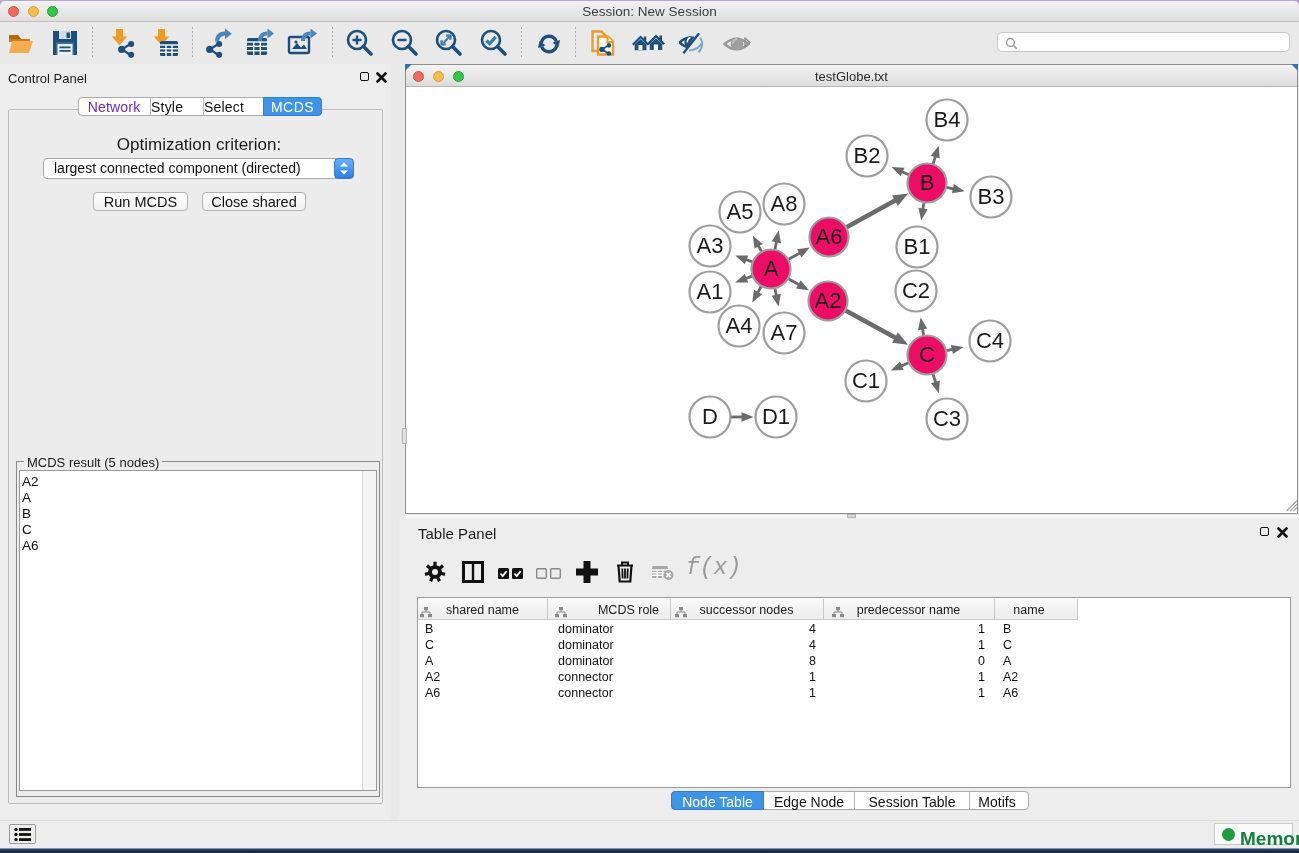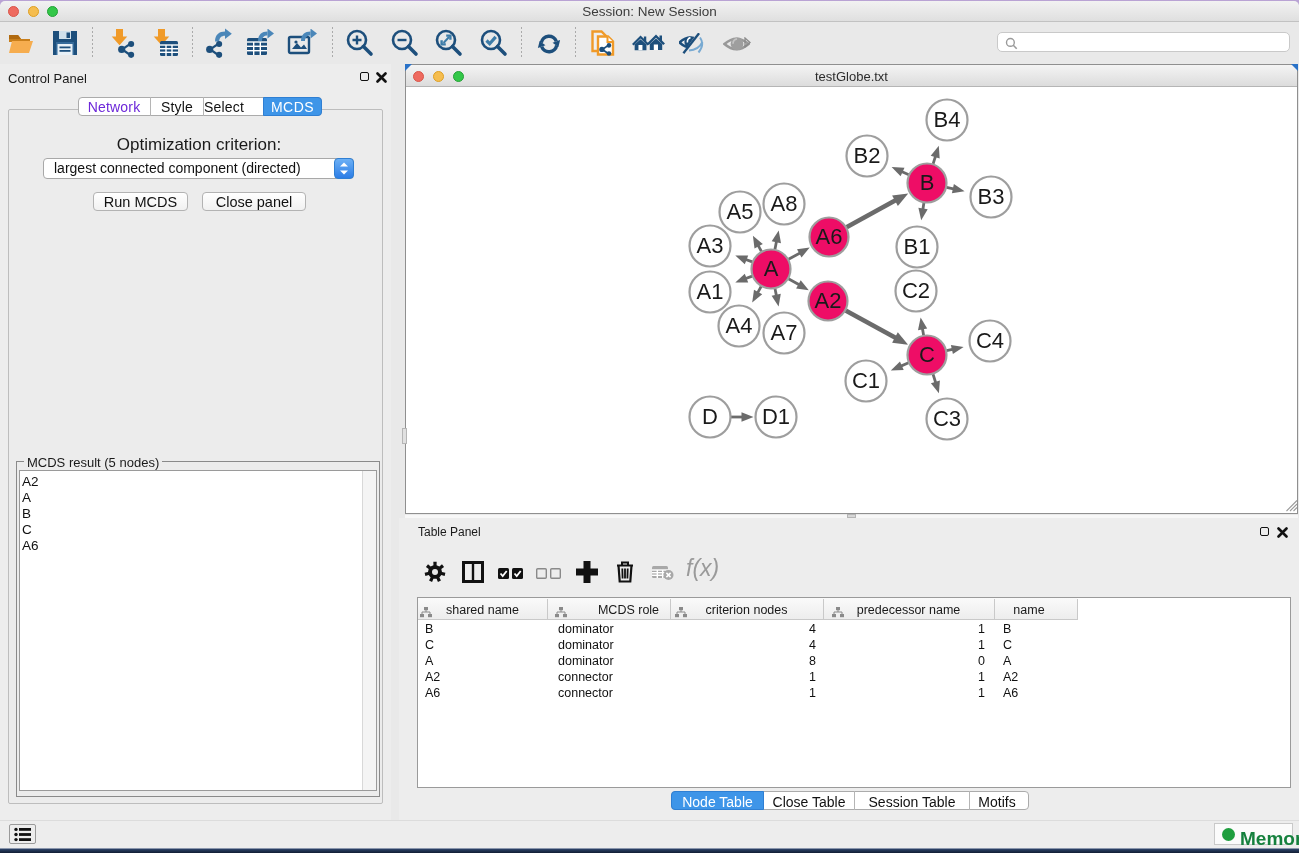--- a/index.html
+++ b/index.html
@@ -184,33 +184,33 @@
     <path d="M1.5 1.5 L9.5 9.5 M9.5 1.5 L1.5 9.5" stroke="#111" stroke-width="2.6" stroke-linecap="round"></path>
   </svg>
 
 <div class="abs" style="left:8px;top:109px;width:375px;height:695px;background:#ececec;border:1px solid #bdbdbd;border-radius:2px;"></div>
 
 <div class="abs" style="left:78px;top:97px;width:244px;height:19px;background:#fff;border:1px solid #ababab;border-radius:4px;"></div>
 <div class="abs" style="left:150px;top:97px;width:1px;height:19px;background:#b5b5b5;"></div>
 <div class="abs" style="left:203px;top:97px;width:1px;height:19px;background:#b5b5b5;"></div>
 <div class="abs" style="left:263px;top:97px;width:59px;height:19px;background:#3e95e8;border:1px solid #2f7fd3;border-radius:0 4px 4px 0;"></div>
 <div class="abs" style="left:78px;top:99px;width:72px;text-align:center;font-size:14px;letter-spacing:0.2px;color:#6d28d9;">Network</div>
-<div class="abs" style="left:151px;top:99px;width:52px;text-align:center;font-size:14px;letter-spacing:0.2px;color:#111;">Style</div>
+<div class="abs" style="left:151px;top:99px;width:52px;text-align:left;font-size:14px;letter-spacing:0.2px;color:#111;">Style</div>
 <div class="abs" style="left:204px;top:99px;width:59px;text-align:left;font-size:14px;letter-spacing:0.2px;color:#111;">Select</div>
 <div class="abs" style="left:263px;top:99px;width:59px;text-align:center;font-size:14px;letter-spacing:0.5px;color:#fff;">MCDS</div>
 
 <div class="abs" style="left:8px;top:135px;width:382px;text-align:center;font-size:17px;color:#1a1a1a;">Optimization criterion:</div>
 <div class="abs" style="left:43px;top:158px;width:311px;height:21px;background:#fff;border:1px solid #a8a8a8;border-radius:4px;"></div>
 <div class="abs" style="left:334px;top:158px;width:20px;height:21px;background:linear-gradient(#6cb0f5,#2c7de6);border:1px solid #2f7fd3;border-radius:4px;"></div>
 <svg class="abs" style="left:339px;top:162px;" width="10" height="13" viewBox="0 0 10 13">
     <path d="M1 4.5 L5 0.5 L9 4.5 Z M1 8.5 L5 12.5 L9 8.5 Z" fill="#fff"></path>
   </svg>
 <div class="abs" style="left:54px;top:160px;font-size:14px;color:#111;">largest connected component (directed)</div>
 <div class="abs" style="left:93px;top:192px;width:95px;height:19px;background:linear-gradient(#fff,#f1f1f1);border:1px solid #b3b3b3;border-radius:4px;text-align:center;font-size:14.5px;color:#111;line-height:18px;">Run MCDS</div>
-<div class="abs" style="left:202px;top:192px;width:104px;height:19px;background:linear-gradient(#fff,#f1f1f1);border:1px solid #b3b3b3;border-radius:4px;text-align:center;font-size:14.5px;color:#111;line-height:18px;">Close panel</div>
+<div class="abs" style="left:202px;top:192px;width:104px;height:19px;background:linear-gradient(#fff,#f1f1f1);border:1px solid #b3b3b3;border-radius:4px;text-align:center;font-size:14.5px;color:#111;line-height:18px;">Close shared</div>
 
 <div class="abs" style="left:16px;top:461px;width:364px;height:336px;border:1px solid #8a8a8a;"></div>
 <div class="abs" style="left:24px;top:455px;background:#ececec;padding:0 3px;font-size:13px;color:#1a1a1a;">MCDS result (5 nodes)</div>
 <div class="abs" style="left:19px;top:470px;width:358px;height:321px;background:#fff;border:1px solid #9a9a9a;"></div>
 <div class="abs" style="left:362px;top:471px;width:14px;height:319px;background:#f4f4f4;border-left:1px solid #d8d8d8;"></div>
 <div class="abs" style="left:22px;top:474px;font-size:13.5px;color:#111;line-height:16px;">A2<br>A<br>B<br>C<br>A6</div>
 
 <div class="abs" style="left:405px;top:64px;width:893px;height:450px;background:#fff;border:1px solid #8f8f8f;"></div>
 <div class="abs" style="left:406px;top:65px;width:891px;height:22px;background:linear-gradient(#f4f4f4,#dcdcdc);border-bottom:1px solid #b5b5b5;"></div>
 <div class="abs" style="left:405px;top:64px;width:0;height:0;border-top:7px solid #2a72c8;border-right:7px solid transparent;"></div>
@@ -304,21 +304,21 @@
 <svg class="abs" style="left:1286px;top:500px;" width="12" height="12" viewBox="0 0 12 12">
     <path d="M11 0.5 L0.5 11 M11 4 L4 11 M11 7.5 L7.5 11" stroke="#9a9a9a" stroke-width="1.1" fill="none"></path>
   </svg>
 
 <div class="abs" style="left:402px;top:428px;width:5px;height:16px;background:#e0e0e0;border:1px solid #b5b5b5;"></div>
 
 <div class="abs" style="left:405px;top:515px;width:893px;height:3px;background:#f7f7f7;"></div>
 <div class="abs" style="left:847px;top:514px;width:9px;height:4px;background:#d7d7d7;border:1px solid #b5b5b5;"></div>
 
 <div class="abs" style="left:399px;top:518px;width:900px;height:302px;background:#ededed;"></div>
-<div class="abs" style="left:418px;top:525px;font-size:12px;color:#1a1a1a;">Table Panel</div>
+<div class="abs" style="left:418px;top:525px;font-size:15px;color:#1a1a1a;">Table Panel</div>
 <div class="abs" style="left:1260px;top:527px;width:9px;height:9px;border:1.5px solid #111;border-radius:2px;"></div>
 <svg class="abs" style="left:1277px;top:527px;" width="11" height="11" viewBox="0 0 11 11">
     <path d="M1.5 1.5 L9.5 9.5 M9.5 1.5 L1.5 9.5" stroke="#111" stroke-width="2.6" stroke-linecap="round"></path>
   </svg>
 <span class="abs" style="left:424px;top:561px;"><svg width="22" height="22" viewBox="0 0 22 22" xmlns="http://www.w3.org/2000/svg">
       <polygon points="9.33,0.74 12.67,0.74 12.56,4.18 15.36,5.53 17.98,3.29 20.07,5.91 17.31,7.96 18.00,11.00 21.38,11.65 20.63,14.92 17.31,14.04 15.36,16.47 16.96,19.52 13.95,20.97 12.56,17.82 9.44,17.82 8.05,20.97 5.04,19.52 6.64,16.47 4.69,14.04 1.37,14.92 0.62,11.65 4.00,11.00 4.69,7.96 1.93,5.91 4.02,3.29 6.64,5.53 9.44,4.18" fill="#111"></polygon>
       <circle cx="11" cy="11" r="3" fill="#e9e9e9"></circle>
     </svg></span>
 <span class="abs" style="left:462px;top:561px;"><svg width="22" height="22" viewBox="0 0 22 22" xmlns="http://www.w3.org/2000/svg">
       <rect x="1.5" y="1.5" width="19" height="19" fill="none" stroke="#111" stroke-width="3"></rect>
@@ -348,21 +348,21 @@
 <span class="abs" style="left:652px;top:563px;"><svg width="23" height="18" viewBox="0 0 23 18" xmlns="http://www.w3.org/2000/svg">
       <rect x="0" y="3" width="16" height="12" rx="1.5" fill="#a8a8a8"></rect>
       <line x1="0" y1="7" x2="16" y2="7" stroke="#fff" stroke-width="1.4"></line>
       <line x1="5.3" y1="7" x2="5.3" y2="15" stroke="#fff" stroke-width="1.4"></line>
       <line x1="0" y1="9.7" x2="16" y2="9.7" stroke="#fff" stroke-width="1.4"></line>
       <line x1="10.7" y1="7" x2="10.7" y2="15" stroke="#fff" stroke-width="1.4"></line>
       <line x1="0" y1="12.3" x2="16" y2="12.3" stroke="#fff" stroke-width="1.4"></line>
 <circle cx="16.5" cy="12" r="5" fill="#a8a8a8"></circle>
 <path d="M14.4 9.9 l4.2 4.2 M18.6 9.9 l-4.2 4.2" stroke="#fff" stroke-width="1.5"></path>
     </svg></span>
-<div class="abs" style="left:686px;top:555px;width:40px;font-size:23px;font-family:Liberation Sans, sans-serif;font-style:italic;color:#9a9a9a;">f(x)</div>
+<div class="abs" style="left:686px;top:555px;width:40px;font-size:23px;font-family:Liberation Mono, monospace;font-style:italic;color:#9a9a9a;">f(x)</div>
 
 <div class="abs" style="left:417px;top:597px;width:874px;height:191px;background:#fff;border:1px solid #9a9a9a;"></div>
 <div class="abs" style="left:418px;top:598px;width:659px;height:22px;background:linear-gradient(#fafafa,#ededed);border-bottom:1px solid #c9c9c9;"></div>
 <span class="abs" style="left:420px;top:604px;"><svg width="12" height="11" viewBox="0 0 12 11" xmlns="http://www.w3.org/2000/svg">
 <g fill="#8a8a8a">
         <rect x="4" y="0" width="4" height="3.2"></rect>
         <rect x="0" y="7" width="4" height="3.2"></rect>
         <rect x="8" y="7" width="4" height="3.2"></rect>
 <path d="M6 3 v2 M2 7 V5 h8 v2" stroke="#8a8a8a" stroke-width="1" fill="none"></path>
       </g>
@@ -380,21 +380,21 @@
 <div class="abs" style="left:547px;top:603px;width:123px;text-align:center;font-size:12.5px;color:#1a1a1a;padding-left:40px;">MCDS role</div>
 <div class="abs" style="left:670px;top:599px;width:1px;height:21px;background:#c9c9c9;"></div>
 <span class="abs" style="left:675px;top:604px;"><svg width="12" height="11" viewBox="0 0 12 11" xmlns="http://www.w3.org/2000/svg">
 <g fill="#8a8a8a">
         <rect x="4" y="0" width="4" height="3.2"></rect>
         <rect x="0" y="7" width="4" height="3.2"></rect>
         <rect x="8" y="7" width="4" height="3.2"></rect>
 <path d="M6 3 v2 M2 7 V5 h8 v2" stroke="#8a8a8a" stroke-width="1" fill="none"></path>
       </g>
     </svg></span>
-<div class="abs" style="left:670px;top:603px;width:153px;text-align:center;font-size:12.5px;color:#1a1a1a;">criterion nodes</div>
+<div class="abs" style="left:670px;top:603px;width:153px;text-align:center;font-size:12.5px;color:#1a1a1a;">successor nodes</div>
 <div class="abs" style="left:823px;top:599px;width:1px;height:21px;background:#c9c9c9;"></div>
 <span class="abs" style="left:832px;top:604px;"><svg width="12" height="11" viewBox="0 0 12 11" xmlns="http://www.w3.org/2000/svg">
 <g fill="#8a8a8a">
         <rect x="4" y="0" width="4" height="3.2"></rect>
         <rect x="0" y="7" width="4" height="3.2"></rect>
         <rect x="8" y="7" width="4" height="3.2"></rect>
 <path d="M6 3 v2 M2 7 V5 h8 v2" stroke="#8a8a8a" stroke-width="1" fill="none"></path>
       </g>
     </svg></span>
 <div class="abs" style="left:823px;top:603px;width:171px;text-align:center;font-size:12.5px;color:#1a1a1a;">predecessor name</div>
@@ -425,21 +425,21 @@
 <div class="abs" style="left:558px;top:686px;font-size:12.5px;color:#111;">connector</div>
 <div class="abs" style="left:700px;top:686px;width:116px;text-align:right;font-size:12.5px;color:#111;">1</div>
 <div class="abs" style="left:869px;top:686px;width:116px;text-align:right;font-size:12.5px;color:#111;">1</div>
 <div class="abs" style="left:1003px;top:686px;font-size:12.5px;color:#111;">A6</div>
 
 <div class="abs" style="left:671px;top:791px;width:358px;height:19px;background:#fff;border:1px solid #ababab;border-radius:4px;"></div>
 <div class="abs" style="left:671px;top:791px;width:93px;height:19px;background:#3e95e8;border:1px solid #2f7fd3;border-radius:4px 0 0 4px;"></div>
 <div class="abs" style="left:854px;top:791px;width:1px;height:19px;background:#b5b5b5;"></div>
 <div class="abs" style="left:969px;top:791px;width:1px;height:19px;background:#b5b5b5;"></div>
 <div class="abs" style="left:671px;top:794px;width:93px;text-align:center;font-size:14px;color:#fff;">Node Table</div>
-<div class="abs" style="left:764px;top:794px;width:90px;text-align:center;font-size:14px;color:#111;">Close Table</div>
+<div class="abs" style="left:764px;top:794px;width:90px;text-align:center;font-size:14px;color:#111;">Edge Node</div>
 <div class="abs" style="left:855px;top:794px;width:114px;text-align:center;font-size:14px;color:#111;">Session Table</div>
 <div class="abs" style="left:969px;top:794px;width:56px;text-align:center;font-size:14px;color:#111;">Motifs</div>
 
 <div class="abs" style="left:0;top:820px;width:1299px;height:30px;background:#ededed;border-top:1px solid #dcdcdc;"></div>
 <div class="abs" style="left:9px;top:824px;width:27px;height:20px;border:1px solid #9a9a9a;border-radius:2px;background:#ededed;">
     <span style="position:absolute;left:4px;top:2px;"><svg width="17" height="15" viewBox="0 0 17 15" xmlns="http://www.w3.org/2000/svg">
         <g fill="#111">
 <circle cx="2" cy="2.4" r="1.7"></circle>
           <circle cx="2" cy="7.5" r="1.7"></circle>
           <circle cx="2" cy="12.6" r="1.7"></circle>

